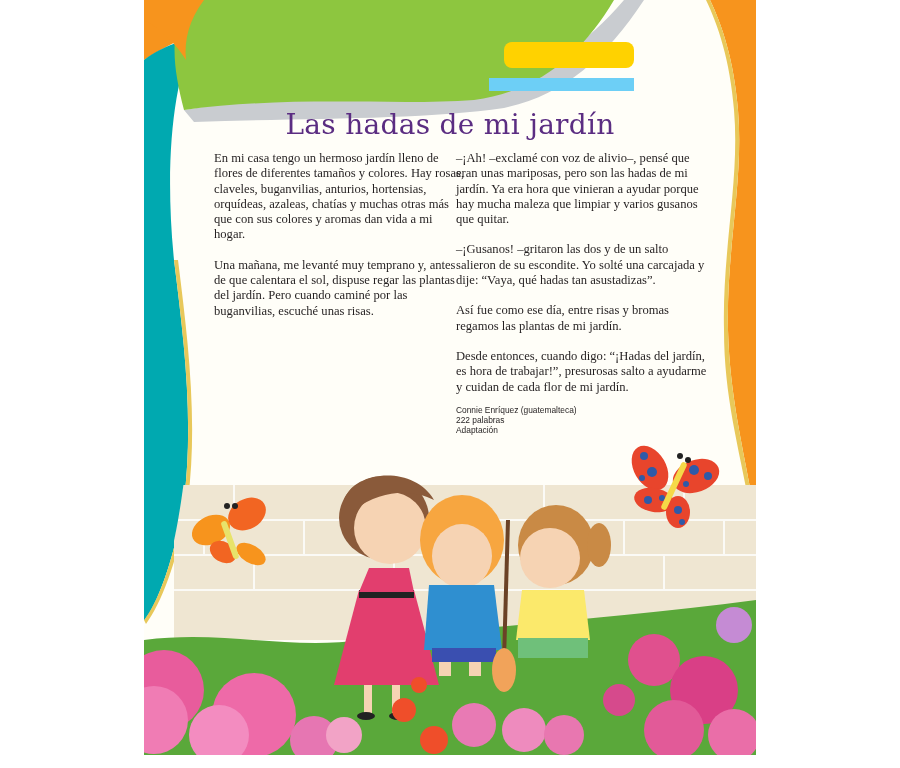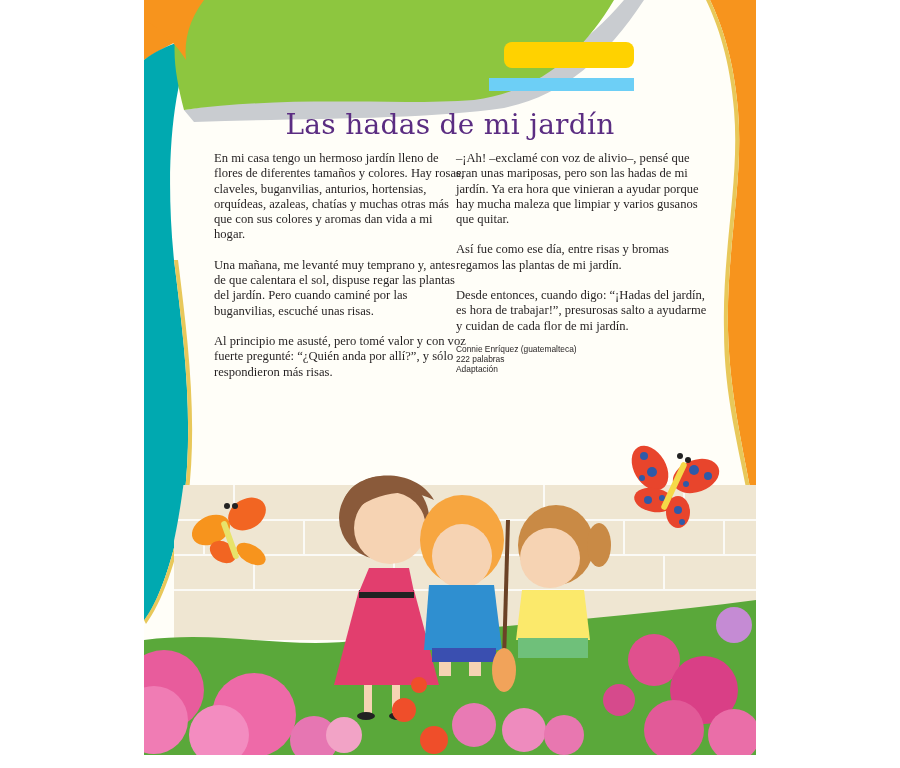--- a/index.html
+++ b/index.html
@@ -144,25 +144,25 @@
       <circle cx="590" cy="735" r="26" fill="#ea6ea8"></circle>
       <circle cx="475" cy="700" r="16" fill="#d64a8c"></circle>
     </g>
   </svg>
 
   <h1 class="title">Las hadas de mi jardín</h1>
 
   <div class="col col-left">
     <p>En mi casa tengo un hermoso jardín lleno de flores de diferentes tamaños y colores. Hay rosas, claveles, buganvilias, anturios, hortensias, orquídeas, azaleas, chatías y muchas otras más que con sus colores y aromas dan vida a mi hogar.</p>
     <p>Una mañana, me levanté muy temprano y, antes de que calentara el sol, dispuse regar las plantas del jardín. Pero cuando caminé por las buganvilias, escuché unas risas.</p>
-    <p>Al principio me asusté, pero tomé valor y con voz fuerte pregunté: “¿Quién anda por allí?”, y sólo respondieron más risas.</p>
   </div>
 
   <div class="col col-right">
     <p>–¡Ah! –exclamé con voz de alivio–, pensé que eran unas mariposas, pero son las hadas de mi jardín. Ya era hora que vinieran a ayudar porque hay mucha maleza que limpiar y varios gusanos que quitar.</p>
+    <p>–¡Gusanos! –gritaron las dos y de un salto salieron de su escondite. Yo solté una carcajada y dije: “Vaya, qué hadas tan asustadizas”.</p>
     <p>Así fue como ese día, entre risas y bromas regamos las plantas de mi jardín.</p>
     <p>Desde entonces, cuando digo: “¡Hadas del jardín, es hora de trabajar!”, presurosas salto a ayudarme y cuidan de cada flor de mi jardín.</p>
     <div class="credits">
       <div>Connie Enríquez (guatemalteca)</div>
       <div>222 palabras</div>
       <div>Adaptación</div>
     </div>
   </div>
 </div>
 

